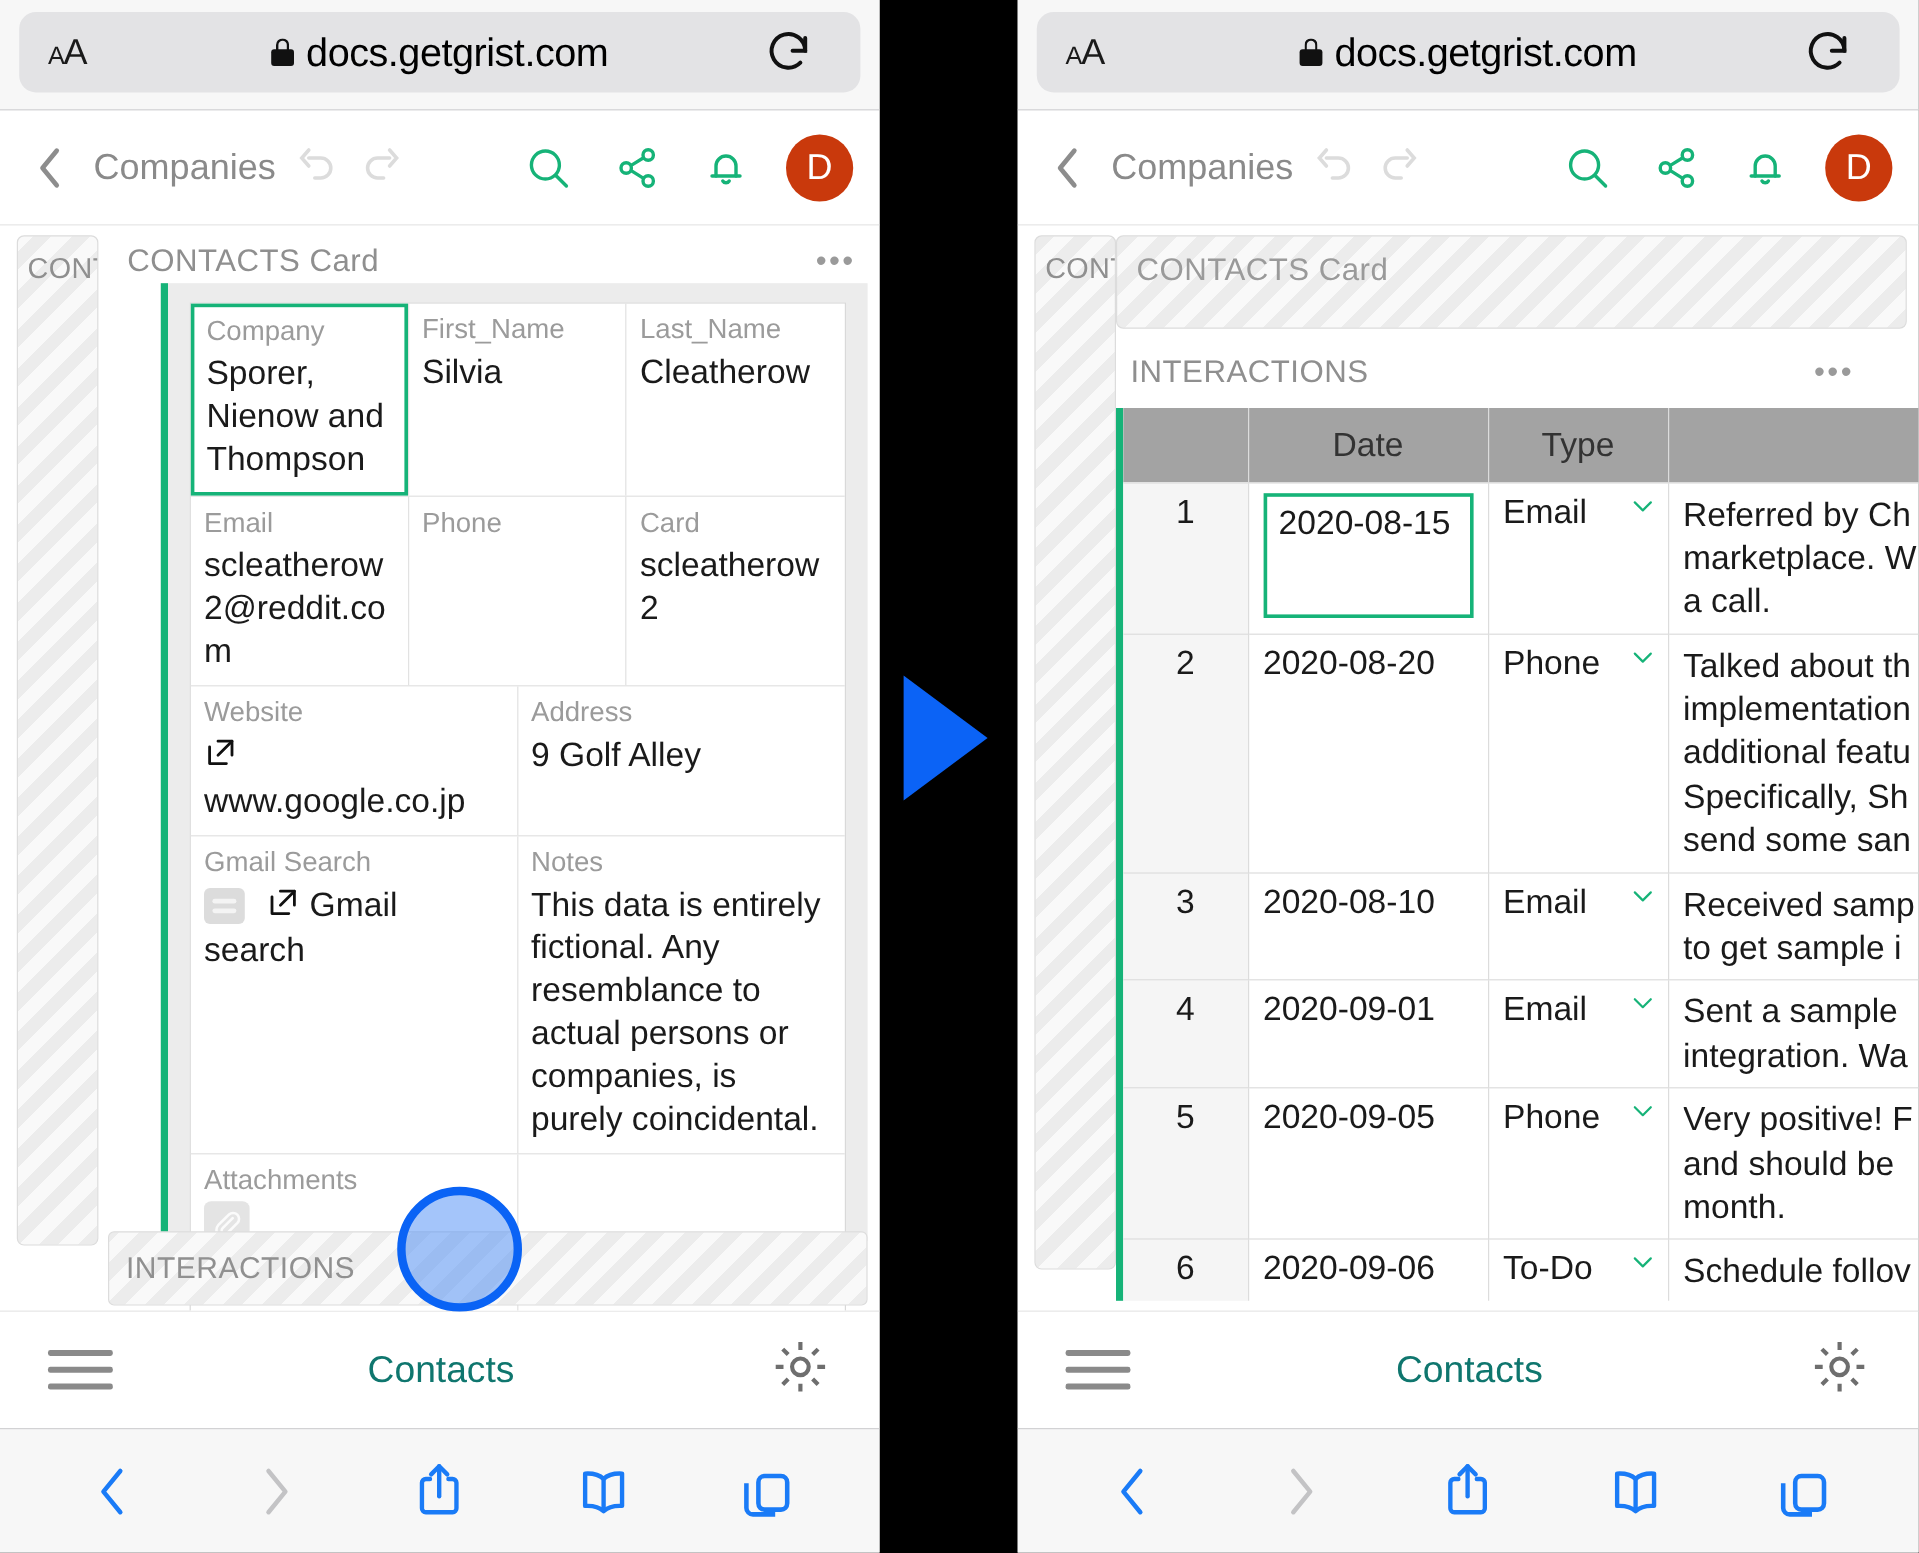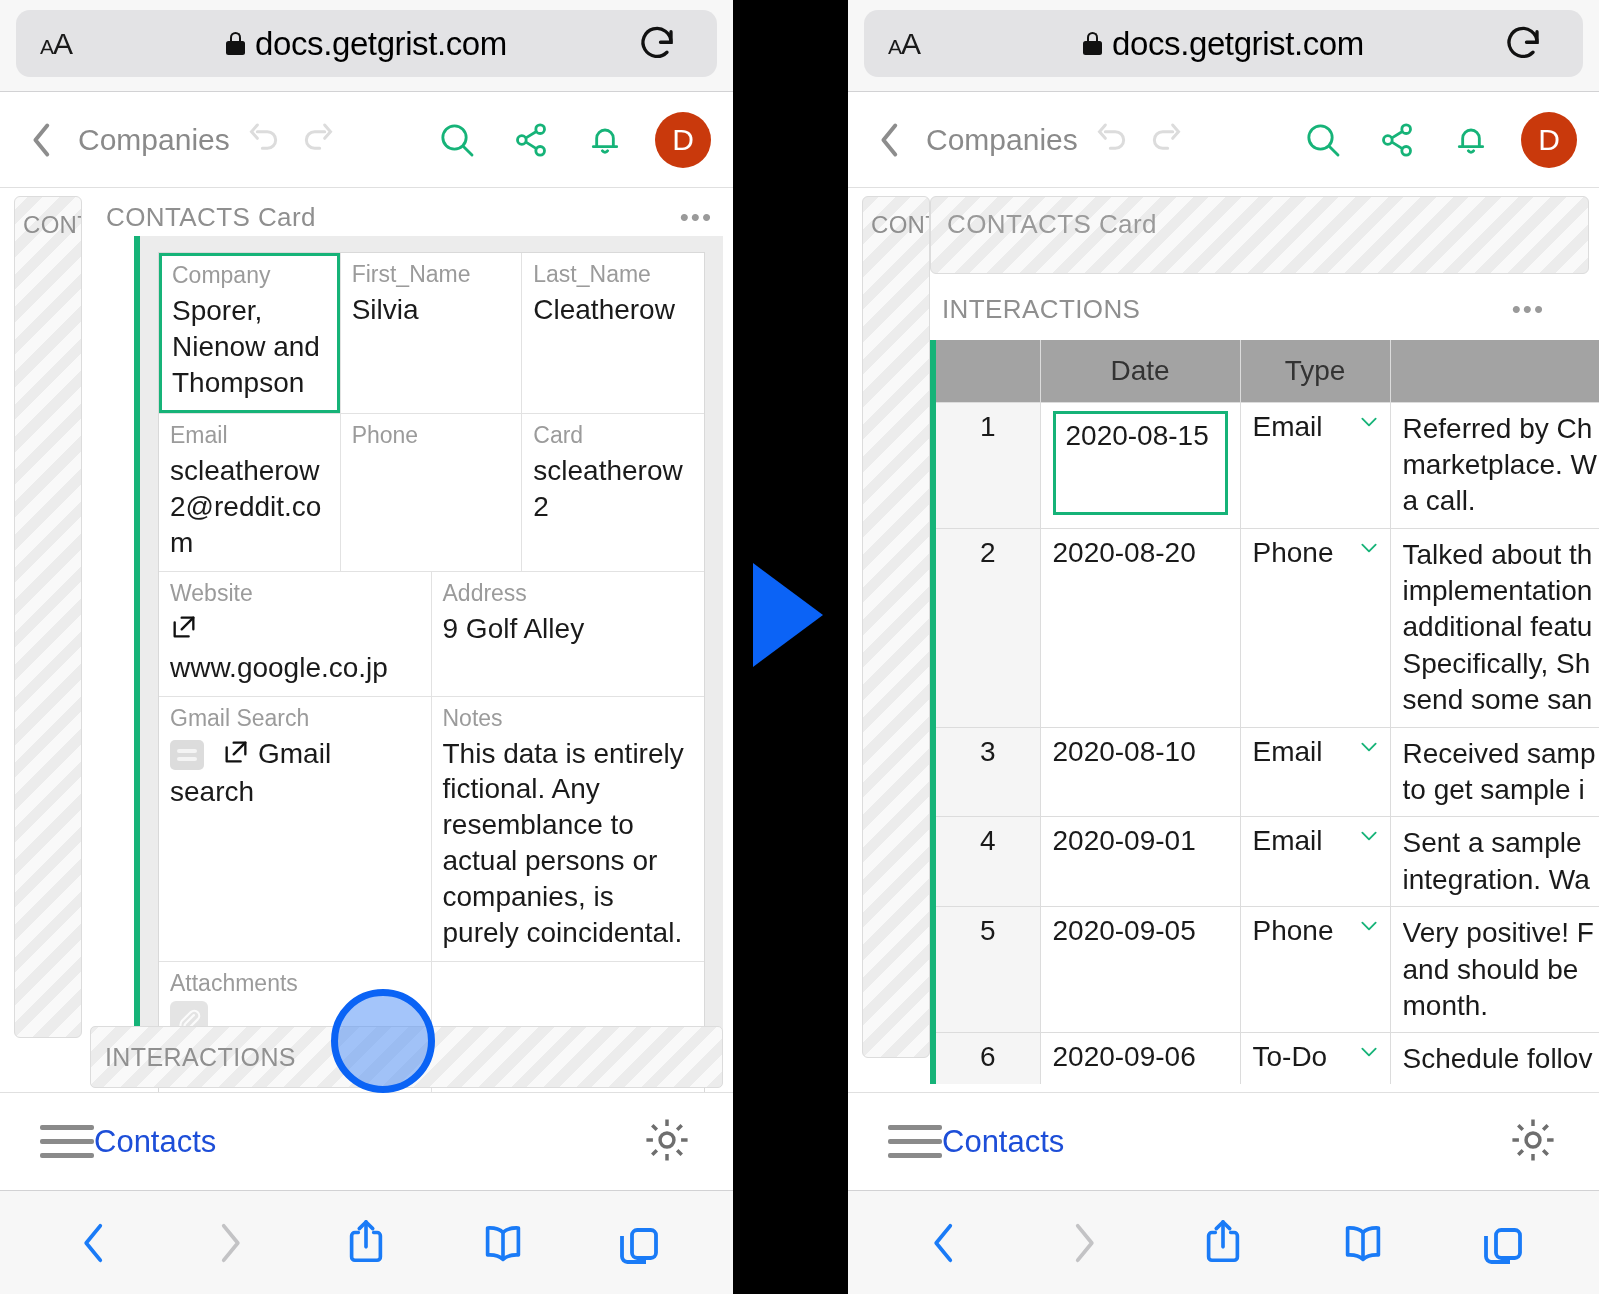--- a/index.html
+++ b/index.html
@@ -201,21 +201,21 @@
   .notes { line-height: 1.3; overflow: hidden; white-space: pre-wrap; }
 
   
   .app-bottom {
     height: 98px; flex: 0 0 98px; background: #fff;
     border-top: 1px solid #e0e0e0;
     display: flex; align-items: center; padding: 0 40px;
   }
   .hamburger { width: 54px; display:flex; flex-direction:column; gap:9px; }
   .hamburger span { display:block; height:5px; background:#8a8a8a; border-radius:2px; }
-  .app-bottom .center { flex: 1; font-size: 31px; color: #1d4ed8; }
+  .app-bottom .center { flex: 1; text-align: center; font-size: 31px; color: #0f766e; }
 
   
   .safari-bottom {
     height: 104px; flex: 0 0 104px; background: #f7f7f7;
     border-top: 1px solid #d2d2d4;
     display: flex; align-items: center; justify-content: space-around;
     padding: 0 26px;
   }
   .sb-item { display:flex; align-items:center; justify-content:center; width: 96px; }
 

